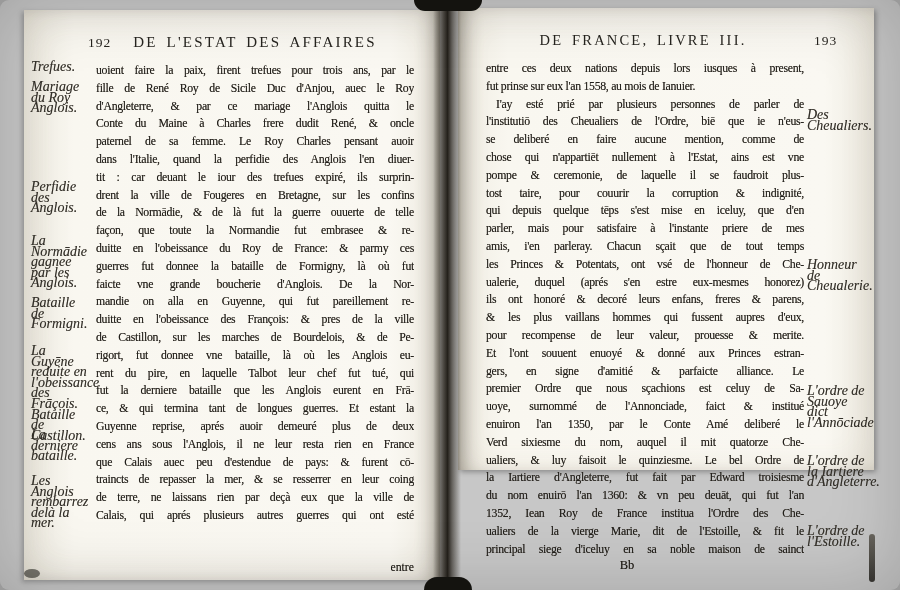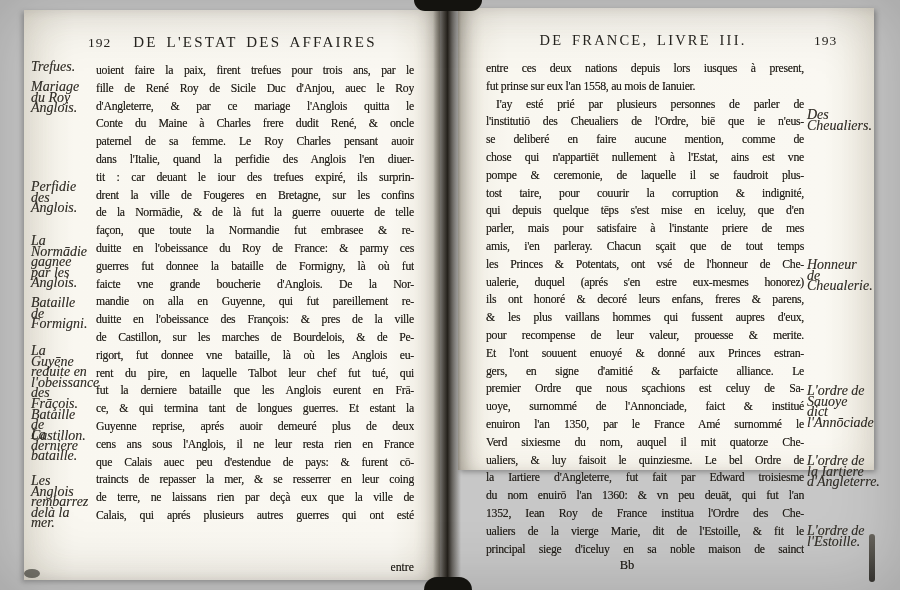--- a/index.html
+++ b/index.html
@@ -2,20 +2,21 @@
 <html><head>
 <meta charset="utf-8">
 <style>
   html, body { margin: 0; padding: 0; background: #9a9a9a; }
   .scan {
     position: relative;
     width: 900px; height: 590px;
     background: #c7c7c7;
     overflow: hidden;
     font-family: "Liberation Serif", "DejaVu Serif", serif;
+    border-radius: 9px;
   }
   .scan::after {
     content: "";
     position: absolute; inset: 0;
     box-shadow: inset 0 0 70px rgba(0,0,0,0.18);
     pointer-events: none;
   }
   .page {
     position: absolute;
     background: linear-gradient(90deg, #efece2 0%, #f9f7f0 12%, #faf8f2 88%, #efece2 100%);
@@ -164,21 +165,21 @@
         <div class="text-line">amis, i'en parleray. Chacun sçait que de tout temps</div>
         <div class="text-line">les Princes &amp; Potentats, ont vsé de l'honneur de Che-</div>
         <div class="text-line">ualerie, duquel (aprés s'en estre eux-mesmes honorez)</div>
         <div class="text-line">ils ont honoré &amp; decoré leurs enfans, freres &amp; parens,</div>
         <div class="text-line">&amp; les plus vaillans hommes qui fussent aupres d'eux,</div>
         <div class="text-line">pour recompense de leur valeur, prouesse &amp; merite.</div>
         <div class="text-line">Et l'ont souuent enuoyé &amp; donné aux Princes estran-</div>
         <div class="text-line">gers, en signe d'amitié &amp; parfaicte alliance. Le</div>
         <div class="text-line">premier Ordre que nous sçachions est celuy de Sa-</div>
         <div class="text-line">uoye, surnommé de l'Annonciade, faict &amp; institué</div>
-        <div class="text-line">enuiron l'an 1350, par le France Amé surnommé le</div>
+        <div class="text-line">enuiron l'an 1350, par le Conte Amé deliberé le</div>
         <div class="text-line">Verd sixiesme du nom, auquel il mit quatorze Che-</div>
         <div class="text-line">ualiers, &amp; luy faisoit le quinziesme. Le bel Ordre de</div>
         <div class="text-line">la Iartiere d'Angleterre, fut fait par Edward troisiesme</div>
         <div class="text-line">du nom enuirō l'an 1360: &amp; vn peu deuāt, qui fut l'an</div>
         <div class="text-line">1352, Iean Roy de France institua l'Ordre des Che-</div>
         <div class="text-line">ualiers de la vierge Marie, dit de l'Estoille, &amp; fit le</div>
         <div class="text-line">principal siege d'iceluy en sa noble maison de sainct</div>
       </div>
 
     <div class="signature-mark">Bb</div>

